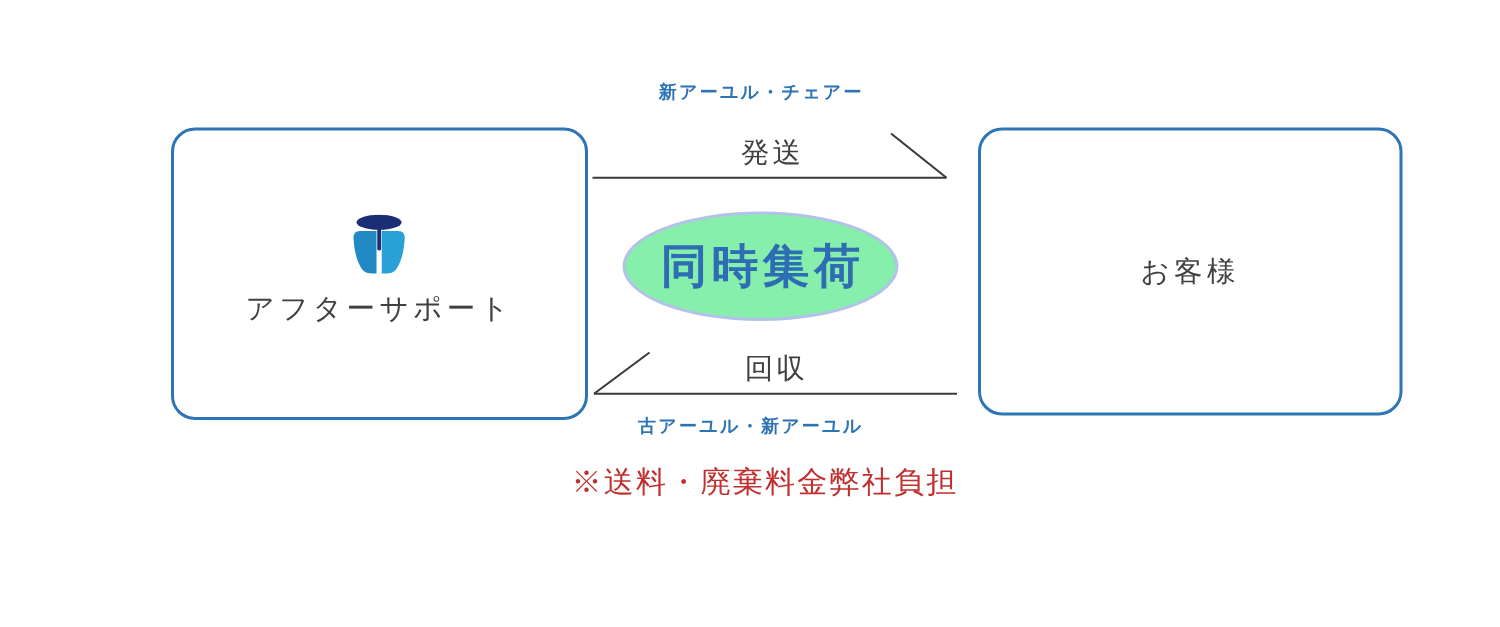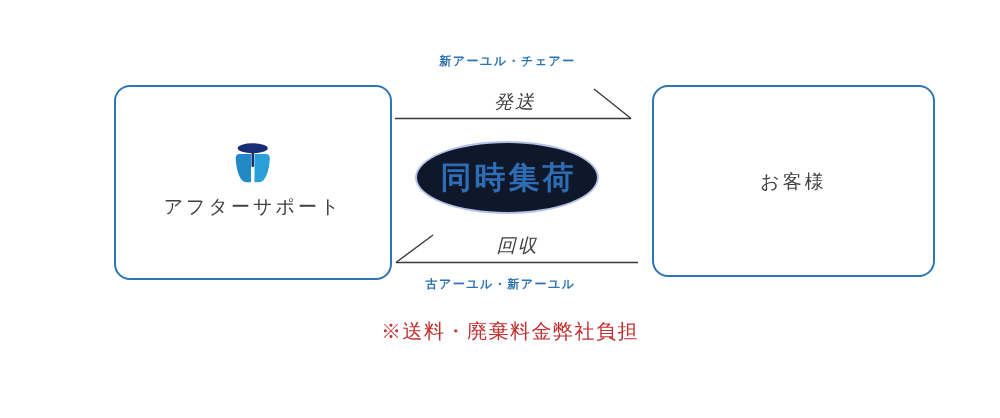--- a/index.html
+++ b/index.html
@@ -54,48 +54,47 @@
   #return-arrow { left: 395px; top: 231px; width: 245px; height: 34px; }
   .arrow-stroke { stroke: var(--line, #3a3a3a); stroke-width: 1.4; fill: none; }
 
   .action-label {
     position: absolute;
     text-align: center;
     font-size: 19px;
     letter-spacing: 2px;
     color: var(--body-text, #404040);
     white-space: nowrap;
-    font-style: italic;
   }
   #ship-label   { left: 395px; top: 89px;  width: 240px; }
   #return-label { left: 395px; top: 233px; width: 245px; }
 
   #pickup-badge {
     position: absolute;
     left: 415px; top: 141px;
     width: 184px; height: 73px;
     box-sizing: border-box;
     border: 2px solid var(--badge-border, #b4c1e8);
     border-radius: 50%;
-    background: #0f172a;
+    background: #86efac;
     display: flex;
     align-items: center;
     justify-content: center;
   }
   #pickup-badge .badge-text {
     font-weight: bold;
     font-size: 31px;
     letter-spacing: 3px;
     color: var(--badge-text, #2e6db4);
     white-space: nowrap;
     text-indent: 3px;
   }
   #note {
     position: absolute;
-    left: 359px; top: 318px;
+    left: 359px; top: 308px;
     width: 302px;
     text-align: center;
     font-size: 20px;
     letter-spacing: 1.5px;
     color: var(--note-text, #c13030);
     white-space: nowrap;
   }
 </style>
 </head>
 <body>

